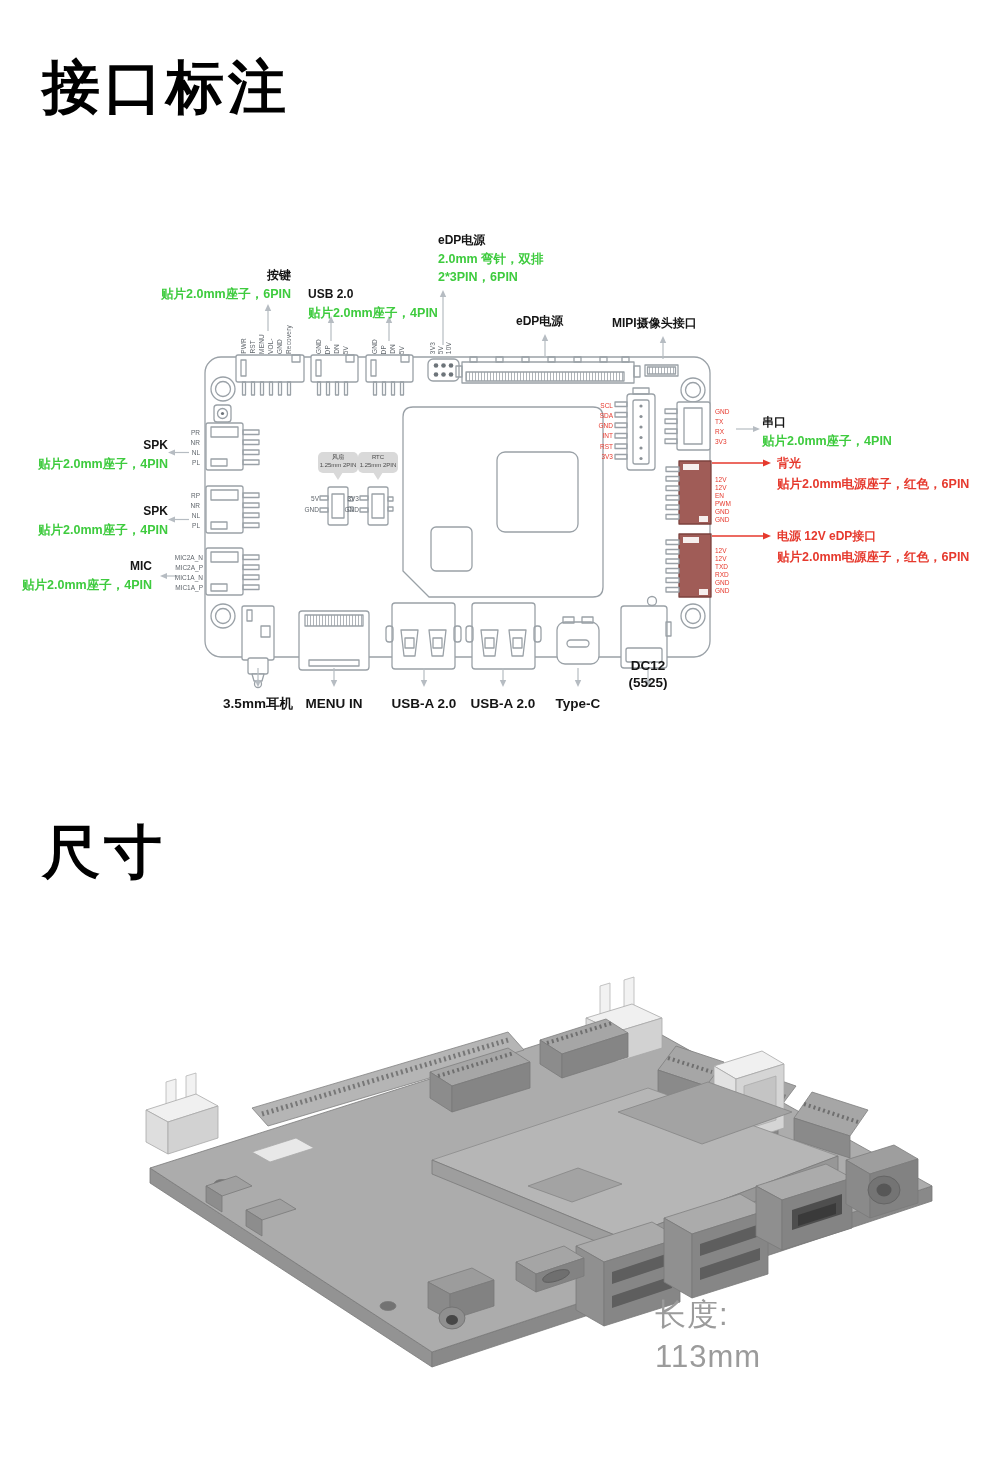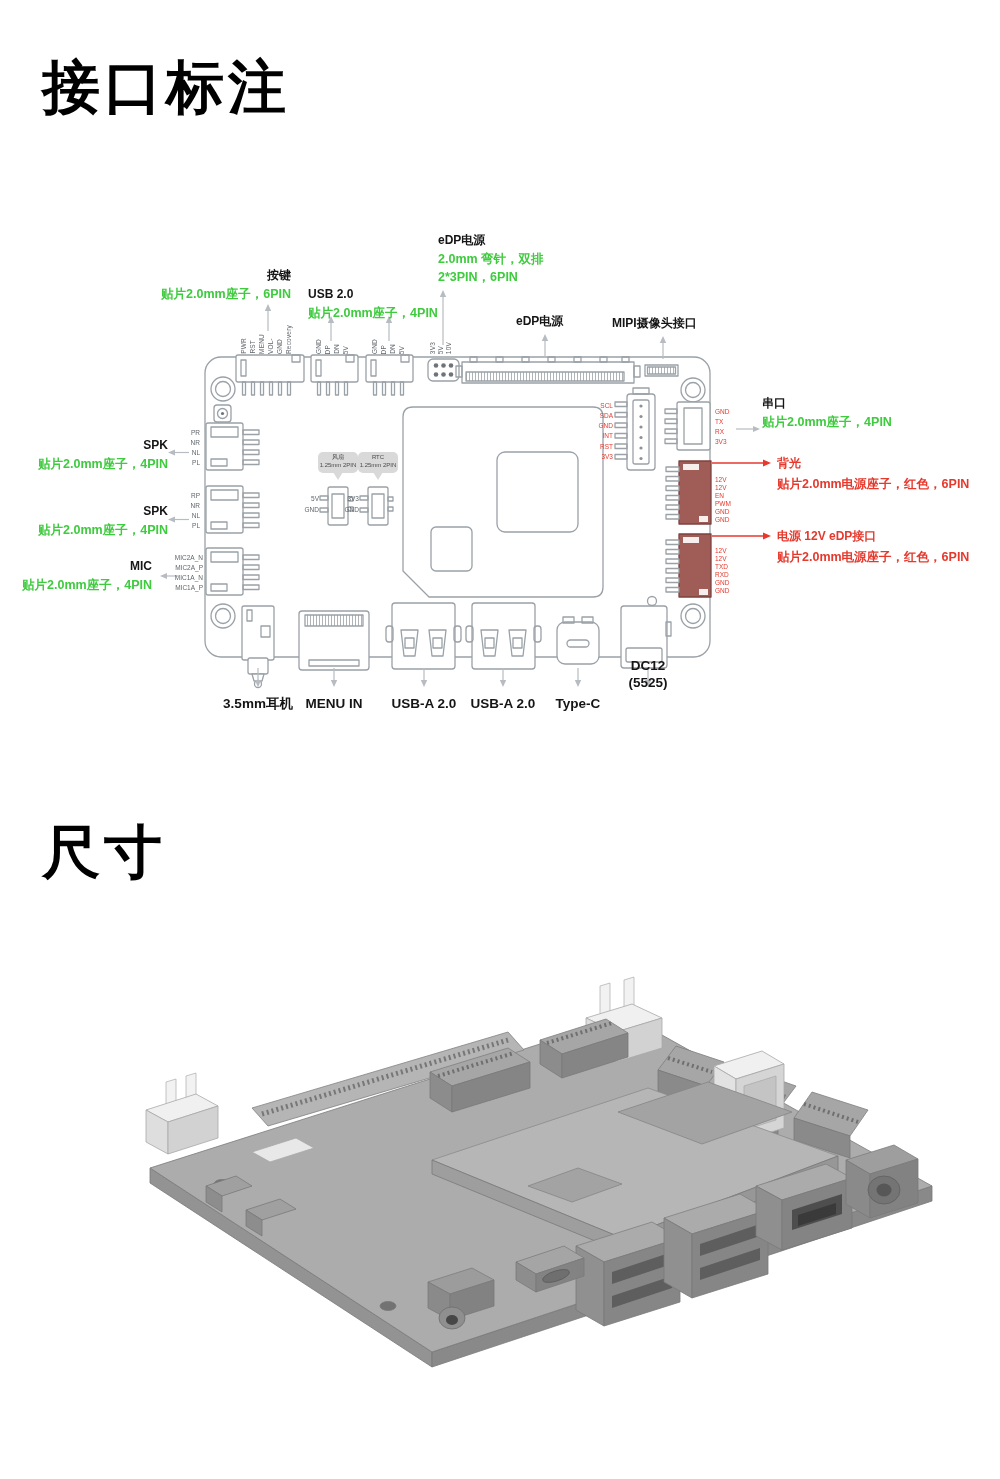--- a/index.html
+++ b/index.html
@@ -356,21 +356,21 @@
     <div class="blk">USB 2.0</div>
     <div class="grn">贴片2.0mm座子，4PIN</div>
   </div>
   <div class="co" style="left:438px;top:231px">
     <div class="blk">eDP电源</div>
     <div class="grn">2.0mm 弯针，双排</div>
     <div class="grn">2*3PIN，6PIN</div>
   </div>
   <div class="co blk" style="left:516px;top:312px">eDP电源</div>
   <div class="co blk" style="left:612px;top:314px">MIPI摄像头接口</div>
-  <div class="co" style="left:762px;top:394px">
+  <div class="co" style="left:762px;top:413px">
     <div class="blk">串口</div>
     <div class="grn">贴片2.0mm座子，4PIN</div>
   </div>
   <div class="co" style="left:777px;top:453px">
     <div class="blk redt" style="line-height:21px">背光</div>
     <div class="grn redt" style="line-height:21px">贴片2.0mm电源座子，红色，6PIN</div>
   </div>
   <div class="co" style="left:777px;top:526px">
     <div class="blk redt" style="line-height:21px">电源 12V eDP接口</div>
     <div class="grn redt" style="line-height:21px">贴片2.0mm电源座子，红色，6PIN</div>
@@ -464,14 +464,18 @@
   <div class="pb" style="left:424px;top:696px">USB-A 2.0</div>
   <div class="pb" style="left:503px;top:696px">USB-A 2.0</div>
   <div class="pb" style="left:578px;top:696px">Type-C</div>
   <div class="pb" style="left:648px;top:658px">
     <div>DC12</div>
     <div>(5525)</div>
   </div>
 
   <div class="dim" style="left:168px;top:996px">
   </div>
+  <div class="dim" style="left:655px;top:1294px">
+    <div>长度:</div>
+    <div>113mm</div>
+  </div>
 
 </div>
 
 </body></html>

